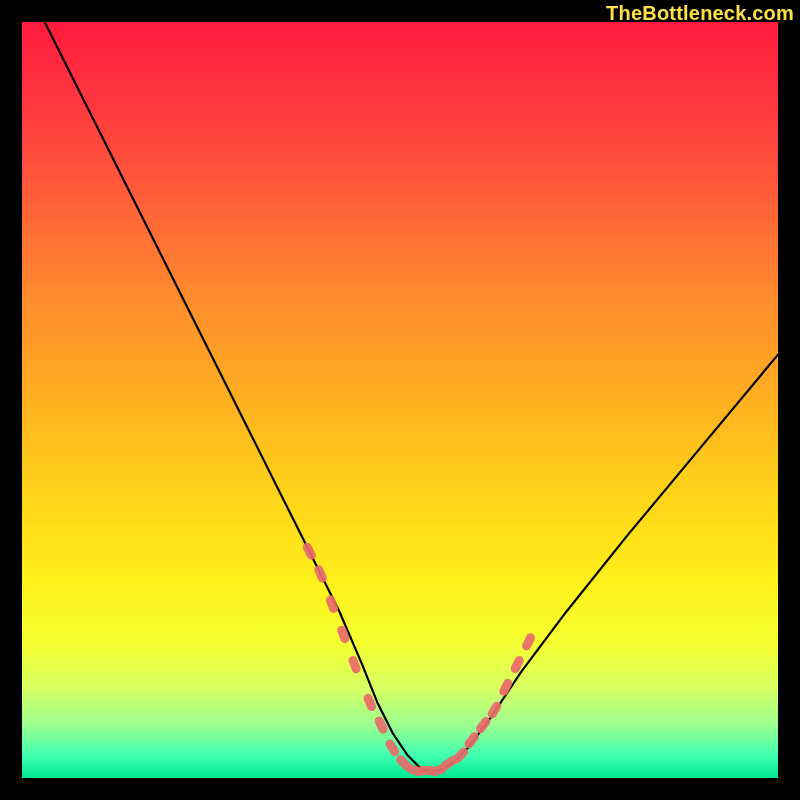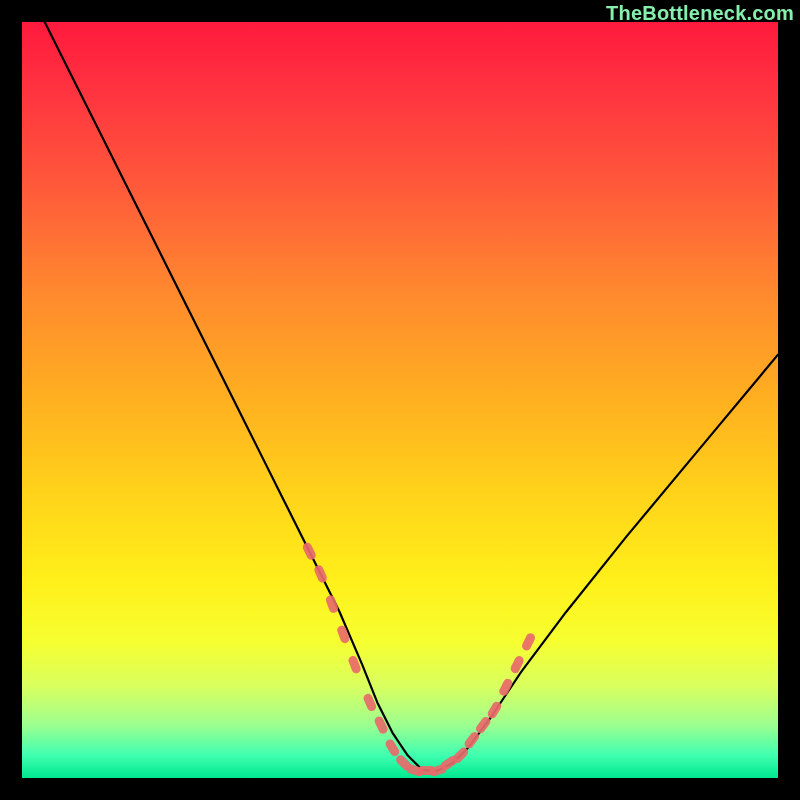--- a/index.html
+++ b/index.html
@@ -36,21 +36,21 @@
     left: 0; top: 0;
     width: 100%; height: 100%;
   }
   .watermark {
     position: absolute;
     top: 2px;
     right: 6px;
     font-family: Arial, Helvetica, sans-serif;
     font-size: 20px;
     font-weight: 600;
-    color: #86efac;
+    color: #fde047;
     letter-spacing: 0.2px;
   }
 </style>
 </head>
 <body>
 
 <div class="frame">
   <div class="plot-area">
     <svg class="curve-svg" viewBox="0 0 756 756" preserveAspectRatio="none">
       <g id="curve-group">

